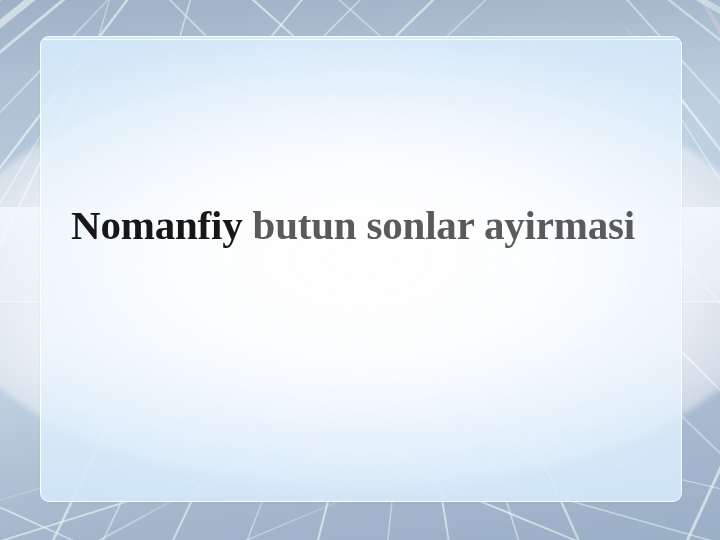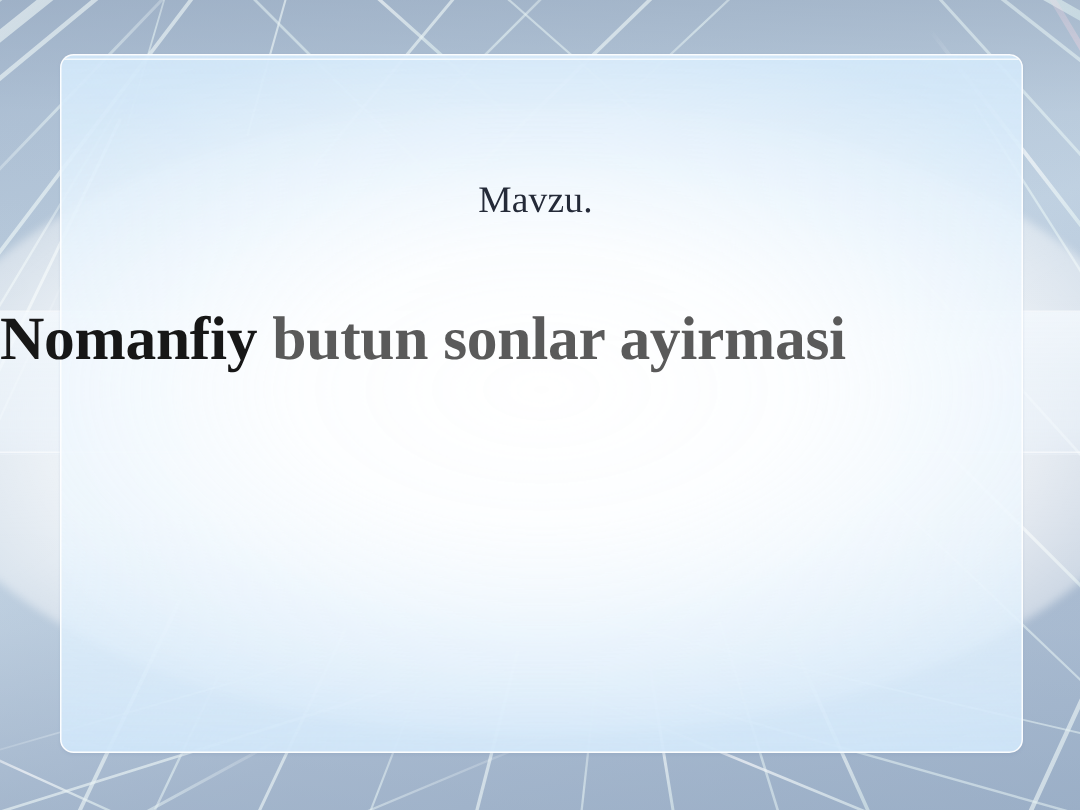--- a/index.html
+++ b/index.html
@@ -150,21 +150,21 @@
     color: #242a38;
     letter-spacing: .1px;
     line-height: 1.1;
   }
 
   .title {
     position: absolute;
     left: 0;
     right: 14px;
     top: 203px;
-    text-align: left;
+    text-align: center;
     font-family: "Liberation Serif", serif;
     font-size: 41px;
     font-weight: bold;
     line-height: 1.12;
     white-space: nowrap;
     letter-spacing: -0.2px;
   }
   .title .t-strong { color: #171717; }
   .title .t-muted  { color: #5a5a5a; }
 </style>
@@ -257,21 +257,20 @@
 
   <div class="glow"></div>
 
   <div class="band"></div>
   <div class="band-hairline"></div>
 
   <div class="panel"></div>
 
   <div class="text-layer">
 
-    <div class="subtitle">Mavzu.</div>
 
     <div class="title">
       <span class="t-strong">Nomanfiy</span><span class="t-muted"> butun sonlar ayirmasi</span>
     </div>
 
   </div>
 
 </div>
 
 </body></html>

